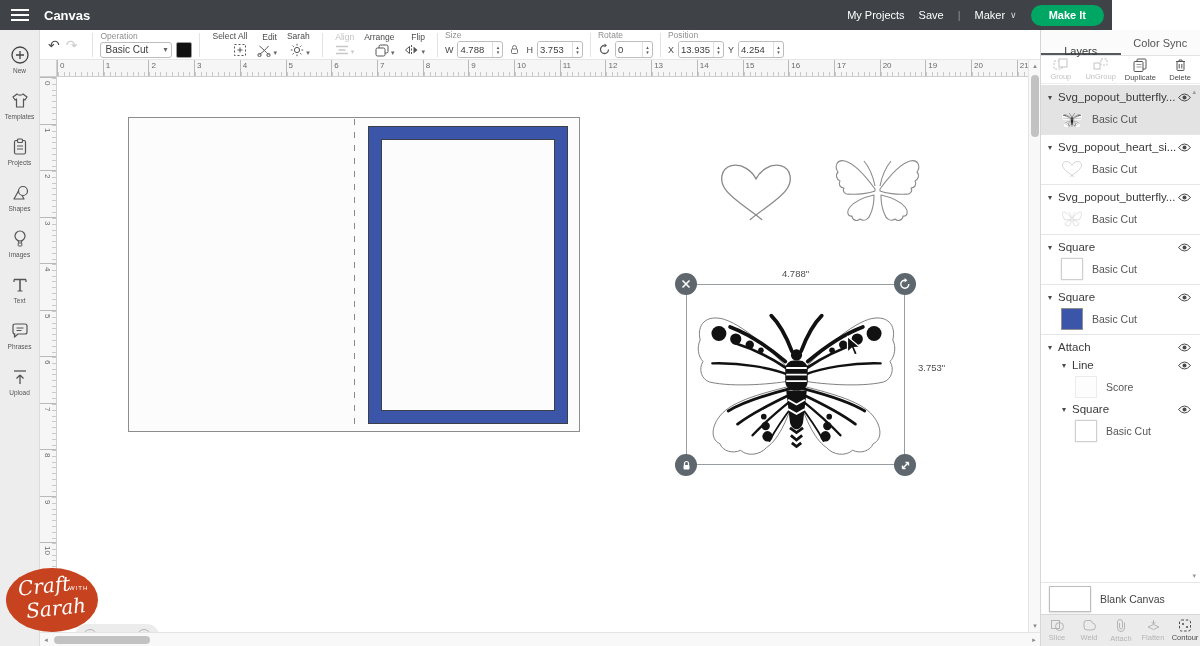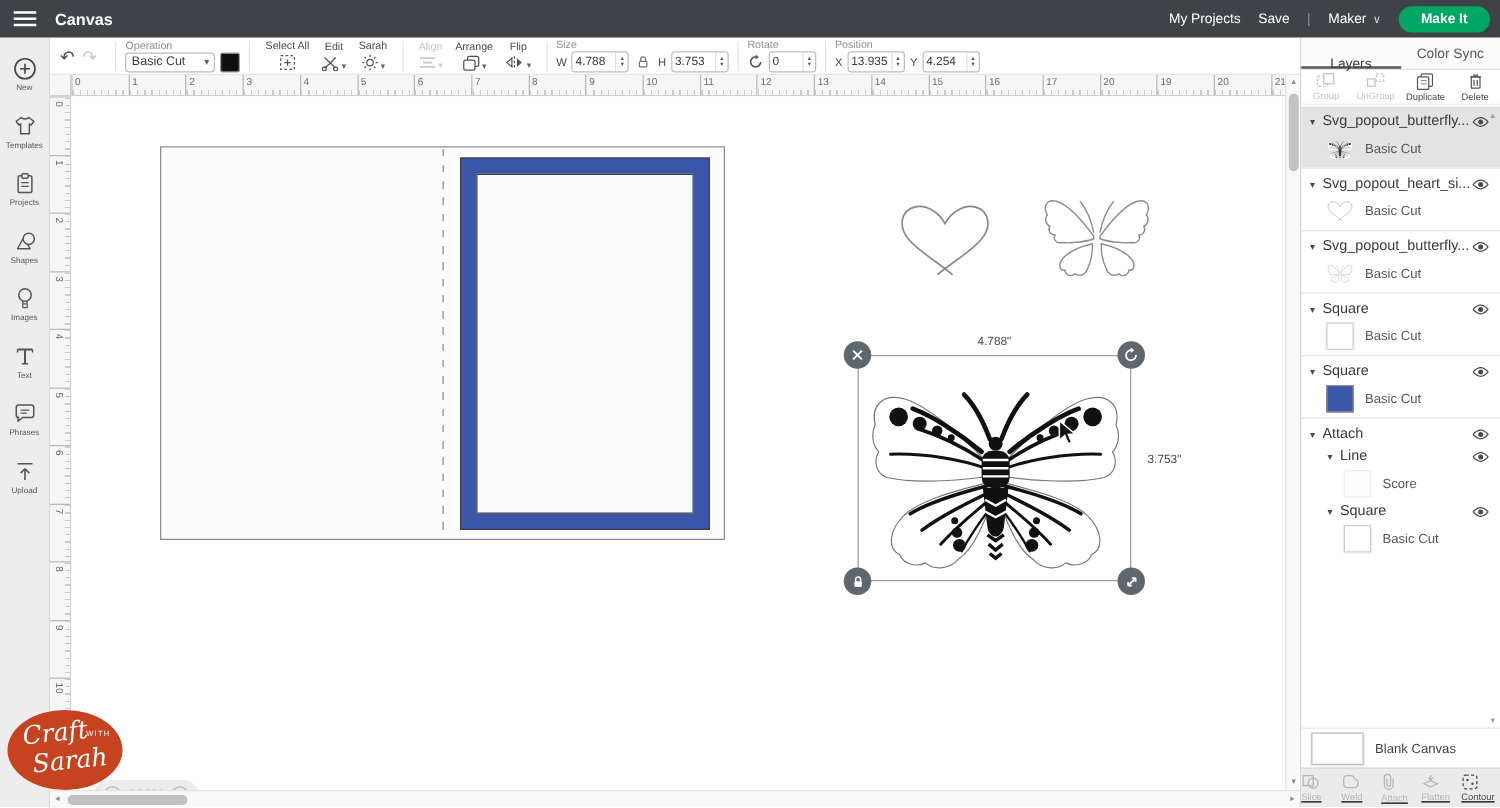--- a/index.html
+++ b/index.html
@@ -1,21 +1,21 @@
 <!DOCTYPE html>
 <html><head>
 <meta charset="utf-8">
 <style>
   * { margin:0; padding:0; box-sizing:border-box; }
   html,body { width:1200px; height:646px; }
   body { font-family:"Liberation Sans", sans-serif; background:#fff; overflow:hidden; }
   .app { position:relative; width:1200px; height:646px; overflow:hidden; background:#fff; }
 
   
-  .topbar { position:absolute; left:0; top:0; width:1200px; height:30px; background:#3f4347; display:flex; align-items:center; color:#fff; z-index:40; }
+  .topbar { position:absolute; left:0; top:0; width:1112px; height:30px; background:#3f4347; display:flex; align-items:center; color:#fff; z-index:40; }
   .hamburger { width:40px; height:30px; display:flex; flex-direction:column; justify-content:center; align-items:center; gap:3px; cursor:pointer; }
   .hamburger i { display:block; width:18px; height:2px; background:#fff; }
   .tb-title { font-size:13px; font-weight:bold; margin-left:4px; }
   .doc-title { position:absolute; left:0; right:0; text-align:center; font-size:12px; pointer-events:none; }
   .tb-right { margin-left:auto; display:flex; align-items:center; gap:14px; padding-right:8px; font-size:11px; }
   .tb-link { cursor:pointer; }
   .tb-divider { color:#8b9094; }
   .machine { display:flex; align-items:center; gap:5px; cursor:pointer; }
   .machine .chev { font-size:9px; color:#d6d8da; }
   .makeit { background:#00a663; color:#fff; border:none; border-radius:11px; height:21px; padding:0 18px; font-size:11px; font-weight:bold; cursor:pointer; }
@@ -26,21 +26,21 @@
   .uicon { font-size:14px; line-height:14px; cursor:pointer; }
   .uicon.on { color:#4d4d4d; }
   .uicon.off { color:#c9c9c9; }
   .tb-sep { width:1px; height:24px; background:#e3e3e3; margin:0 7px; }
   .tb-col { display:flex; flex-direction:column; justify-content:center; height:30px; }
   .tb-label { font-size:8.5px; color:#8f8f8f; line-height:9px; margin-bottom:1px; }
   .tb-controls { display:flex; align-items:center; gap:4px; }
   .op-select { display:flex; align-items:center; justify-content:space-between; width:72px; height:16px; border:1px solid #bdbdbd; border-radius:3px; font-size:10px; color:#3c3c3c; padding:0 4px; cursor:pointer; background:#fff; }
   .op-select .sel-caret { font-size:8px; color:#666; }
   .color-swatch { width:16px; height:16px; background:#101010; border:1px solid #9a9a9a; border-radius:2px; cursor:pointer; }
-  .tb-item { display:flex; flex-direction:column; align-items:center; justify-content:center; height:30px; margin:0 5px; cursor:pointer; }
+  .tb-item { display:flex; flex-direction:column; align-items:flex-end; justify-content:center; height:30px; margin:0 5px; cursor:pointer; }
   .tb-item .lbl { font-size:8.5px; color:#4a4a4a; line-height:9px; margin-bottom:2px; }
   .tb-item.disabled .lbl { color:#c2c2c2; }
   .ticon-row { display:flex; align-items:flex-end; gap:2px; }
   .ticon-row .tcaret { font-size:7px; color:#666; }
   .tb-item.disabled .tcaret { color:#ccc; }
   .num-box { display:flex; align-items:stretch; border:1px solid #bdbdbd; border-radius:3px; height:17px; background:#fff; overflow:hidden; }
   .num-box input { border:none; outline:none; width:34px; font-size:9.5px; color:#3c3c3c; padding:0 2px; font-family:"Liberation Sans",sans-serif; }
   .num-box input.narrow { width:26px; }
   .stepper { display:flex; flex-direction:column; justify-content:center; border-left:1px solid #e0e0e0; width:10px; cursor:pointer; }
   .stepper span { font-size:5px; line-height:5px; color:#555; text-align:center; }
@@ -134,21 +134,21 @@
   .lg-div { height:1px; background:#e6e6e6; }
   .lg-child { padding-left:14px; }
   .list-caret-up { position:absolute; right:4px; top:58px; font-size:7px; color:#9b9b9b; z-index:31; }
   .list-caret-down { position:absolute; right:4px; top:542px; font-size:7px; color:#9b9b9b; z-index:31; }
 
   .blank-row { position:absolute; left:0; top:552px; width:160px; height:32px; border-top:1px solid #e6e6e6; display:flex; align-items:center; gap:9px; padding-left:8px; background:#fff; }
   .blank-swatch { width:42px; height:26px; background:#fff; border:1px solid #bdbdbd; box-shadow:0 1px 2px rgba(0,0,0,.15); cursor:pointer; }
   .blank-lbl { font-size:10.5px; color:#444; }
 
   .rbottom { position:absolute; left:0; top:584px; width:160px; height:32px; background:#ebebeb; border-top:1px solid #d8d8d8; display:flex; }
-  .rbi { flex:1; display:flex; flex-direction:column; align-items:flex-start; justify-content:center; cursor:pointer;text-decoration:underline; }
+  .rbi { flex:1; display:flex; flex-direction:column; align-items:center; justify-content:center; cursor:pointer; }
   .rbi .blbl { font-size:7.5px; margin-top:1px; }
   .rbi.off .blbl { color:#b5b5b5; }
   .rbi.on .blbl { color:#4a4a4a; }
 
   .hidden-defs { position:absolute; width:0; height:0; overflow:hidden; }
 </style>
 </head>
 <body>
 
 <svg class="hidden-defs" aria-hidden="true">

